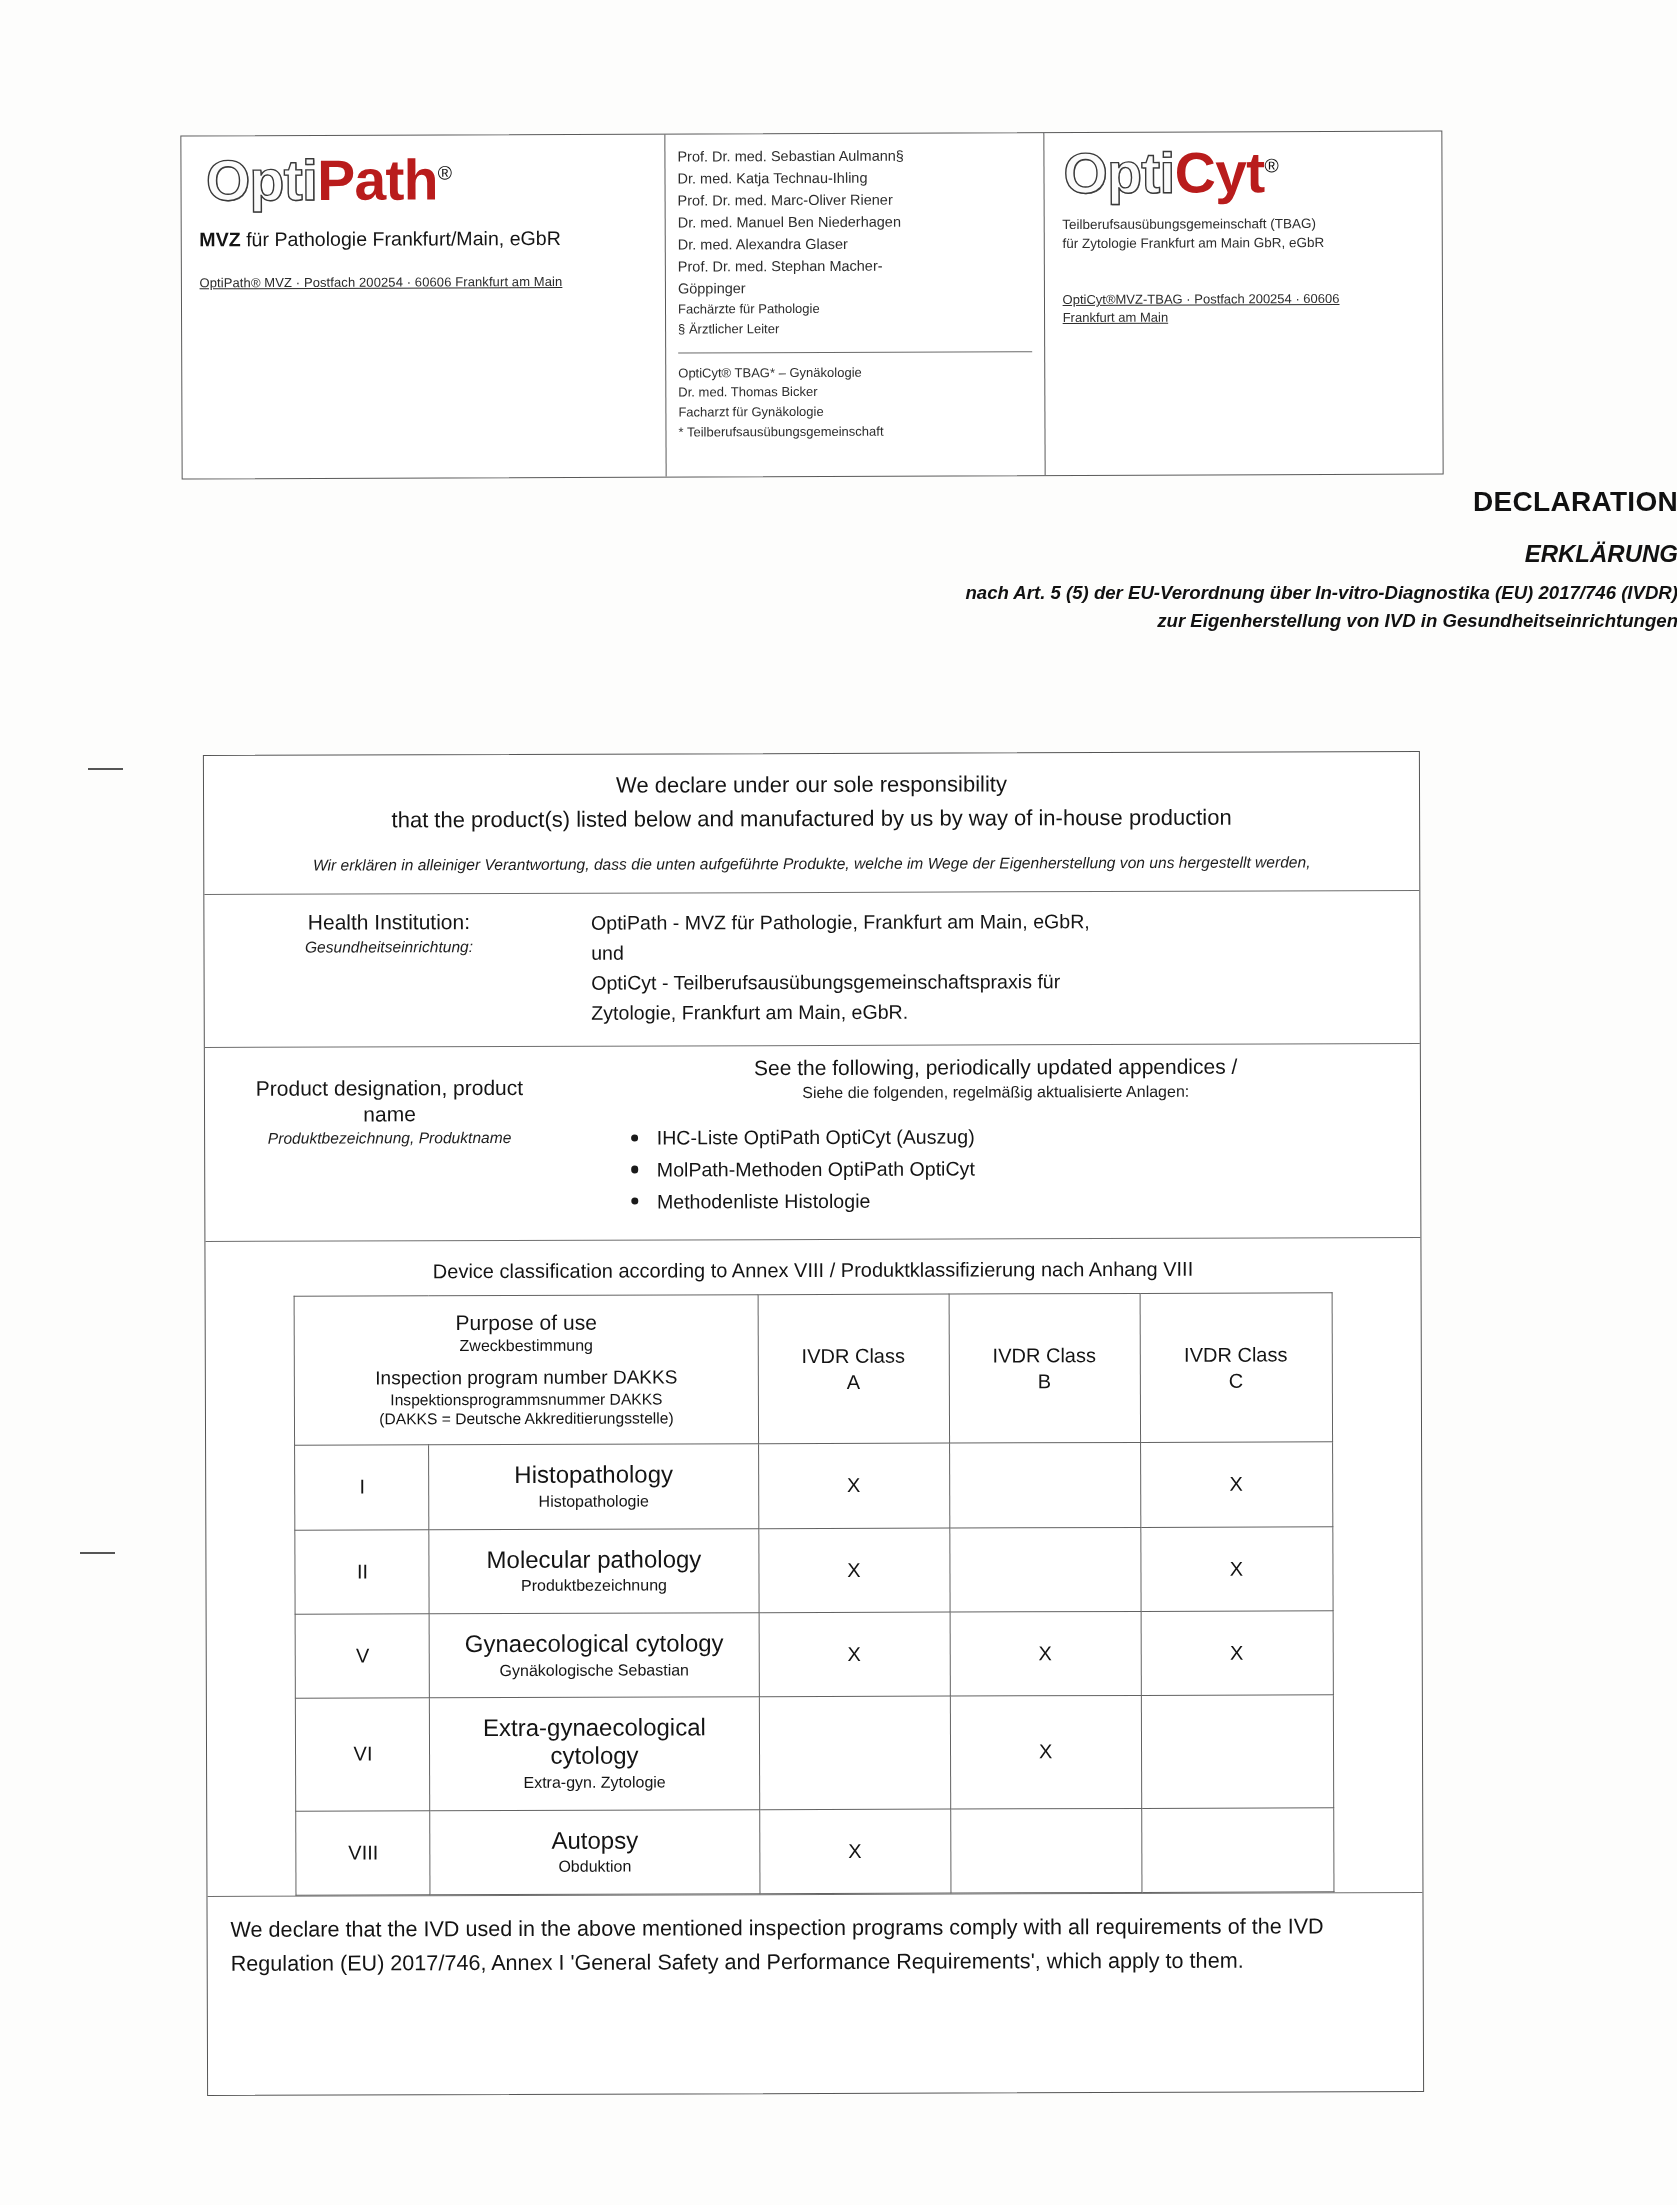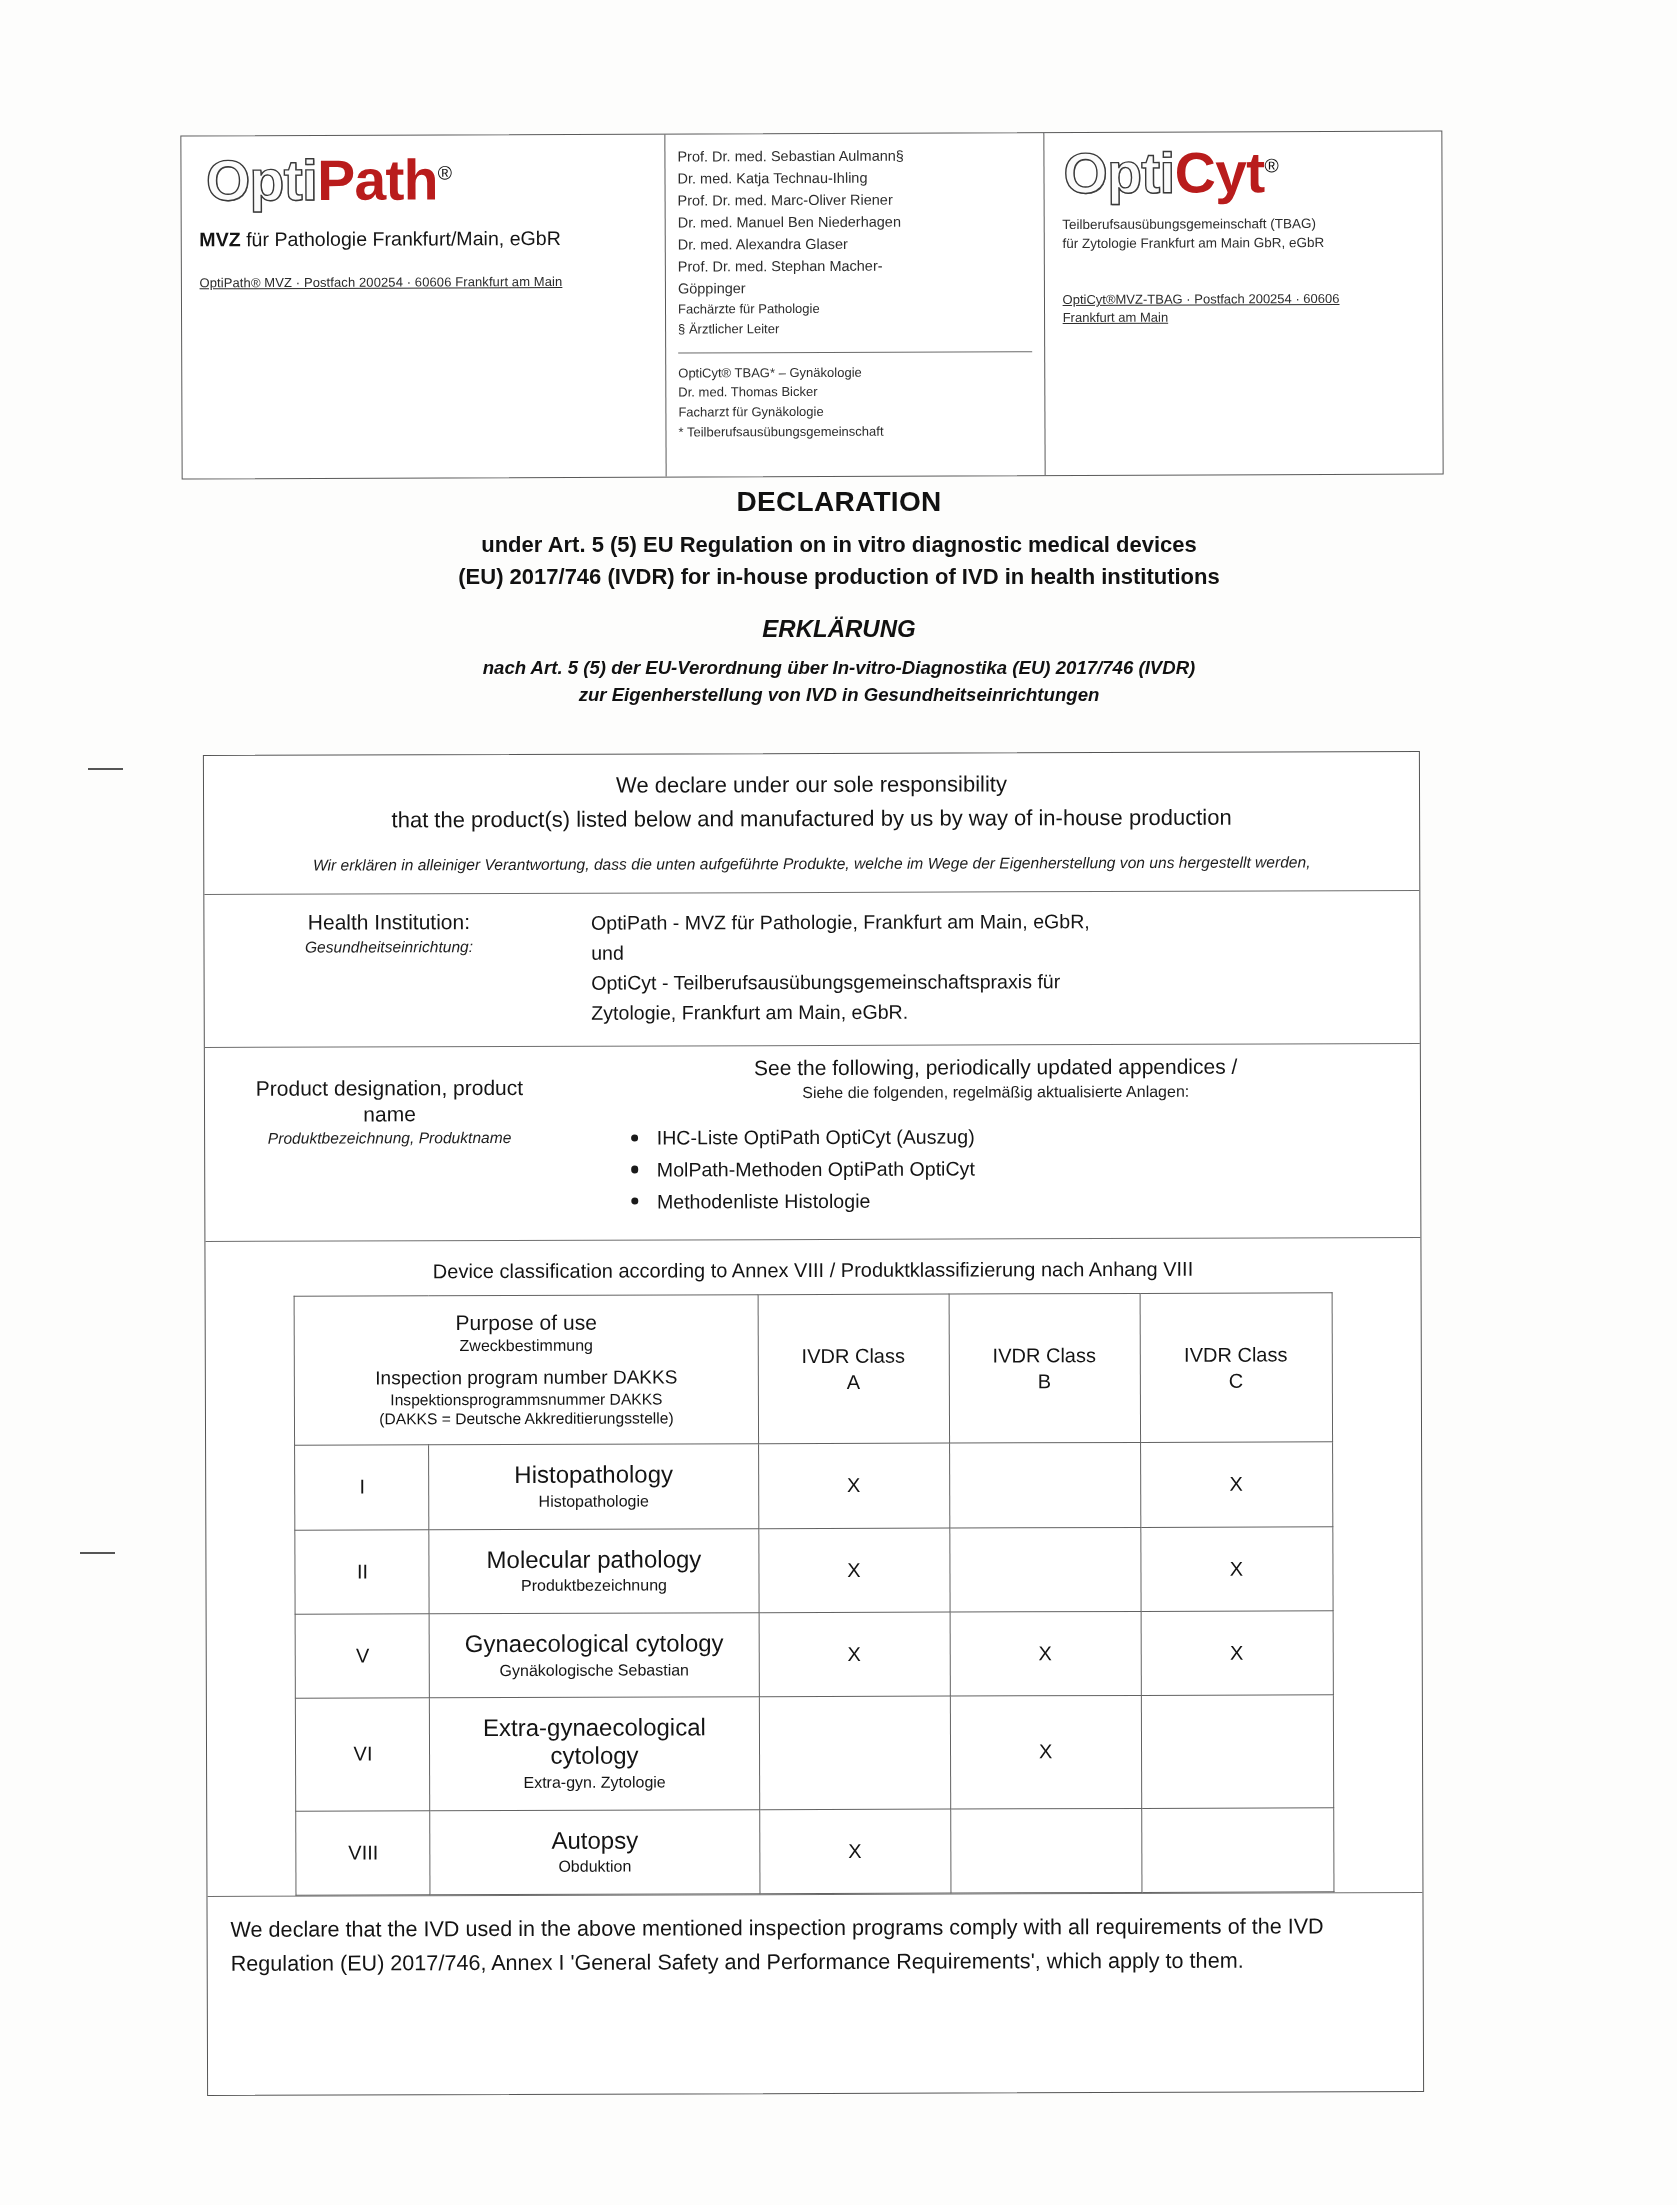--- a/index.html
+++ b/index.html
@@ -83,21 +83,21 @@
   .cyt-sub{
     font-size:13.5px;line-height:1.4;margin-top:13.5px;color:#2d2d2d;
   }
   .cyt-addr{
     font-size:13px;margin-top:38px;line-height:1.35;color:#2d2d2d;
   }
   .cyt-addr .u{text-decoration:underline;}
 
   
   .title-block{
-    position:absolute;left:0;right:0;top:486px;text-align:center;
+    position:absolute;left:0;right:0;top:486px;text-align:right;
   }
   .t-decl{
     font-size:28px;font-weight:bold;letter-spacing:0.3px;color:#111;
   }
   .t-sub{
     font-size:22px;font-weight:bold;margin-top:10.8px;line-height:1.45;color:#111;
   }
   .t-erk{
     font-size:24px;font-weight:bold;font-style:italic;margin-top:22px;color:#111;
   }
@@ -264,24 +264,20 @@
       </div>
       <div class="cyt-addr">
         <div class="u">OptiCyt®MVZ-TBAG · Postfach 200254 · 60606</div>
         <div class="u">Frankfurt am Main</div>
       </div>
     </div>
   </div>
 
   <div class="title-block">
     <div class="t-decl">DECLARATION</div>
-    <div class="t-sub">
-      <div>under Art. 5 (5) EU Regulation on in vitro diagnostic medical devices</div>
-      <div>(EU) 2017/746 (IVDR) for in-house production of IVD in health institutions</div>
-    </div>
     <div class="t-erk">ERKLÄRUNG</div>
     <div class="t-erk-sub">
       <div>nach Art. 5 (5) der EU-Verordnung über In-vitro-Diagnostika (EU) 2017/746 (IVDR)</div>
       <div>zur Eigenherstellung von IVD in Gesundheitseinrichtungen</div>
     </div>
   </div>
 
   <div class="tiny-marks">:<br>.</div>
 
   <div class="mainbox">

